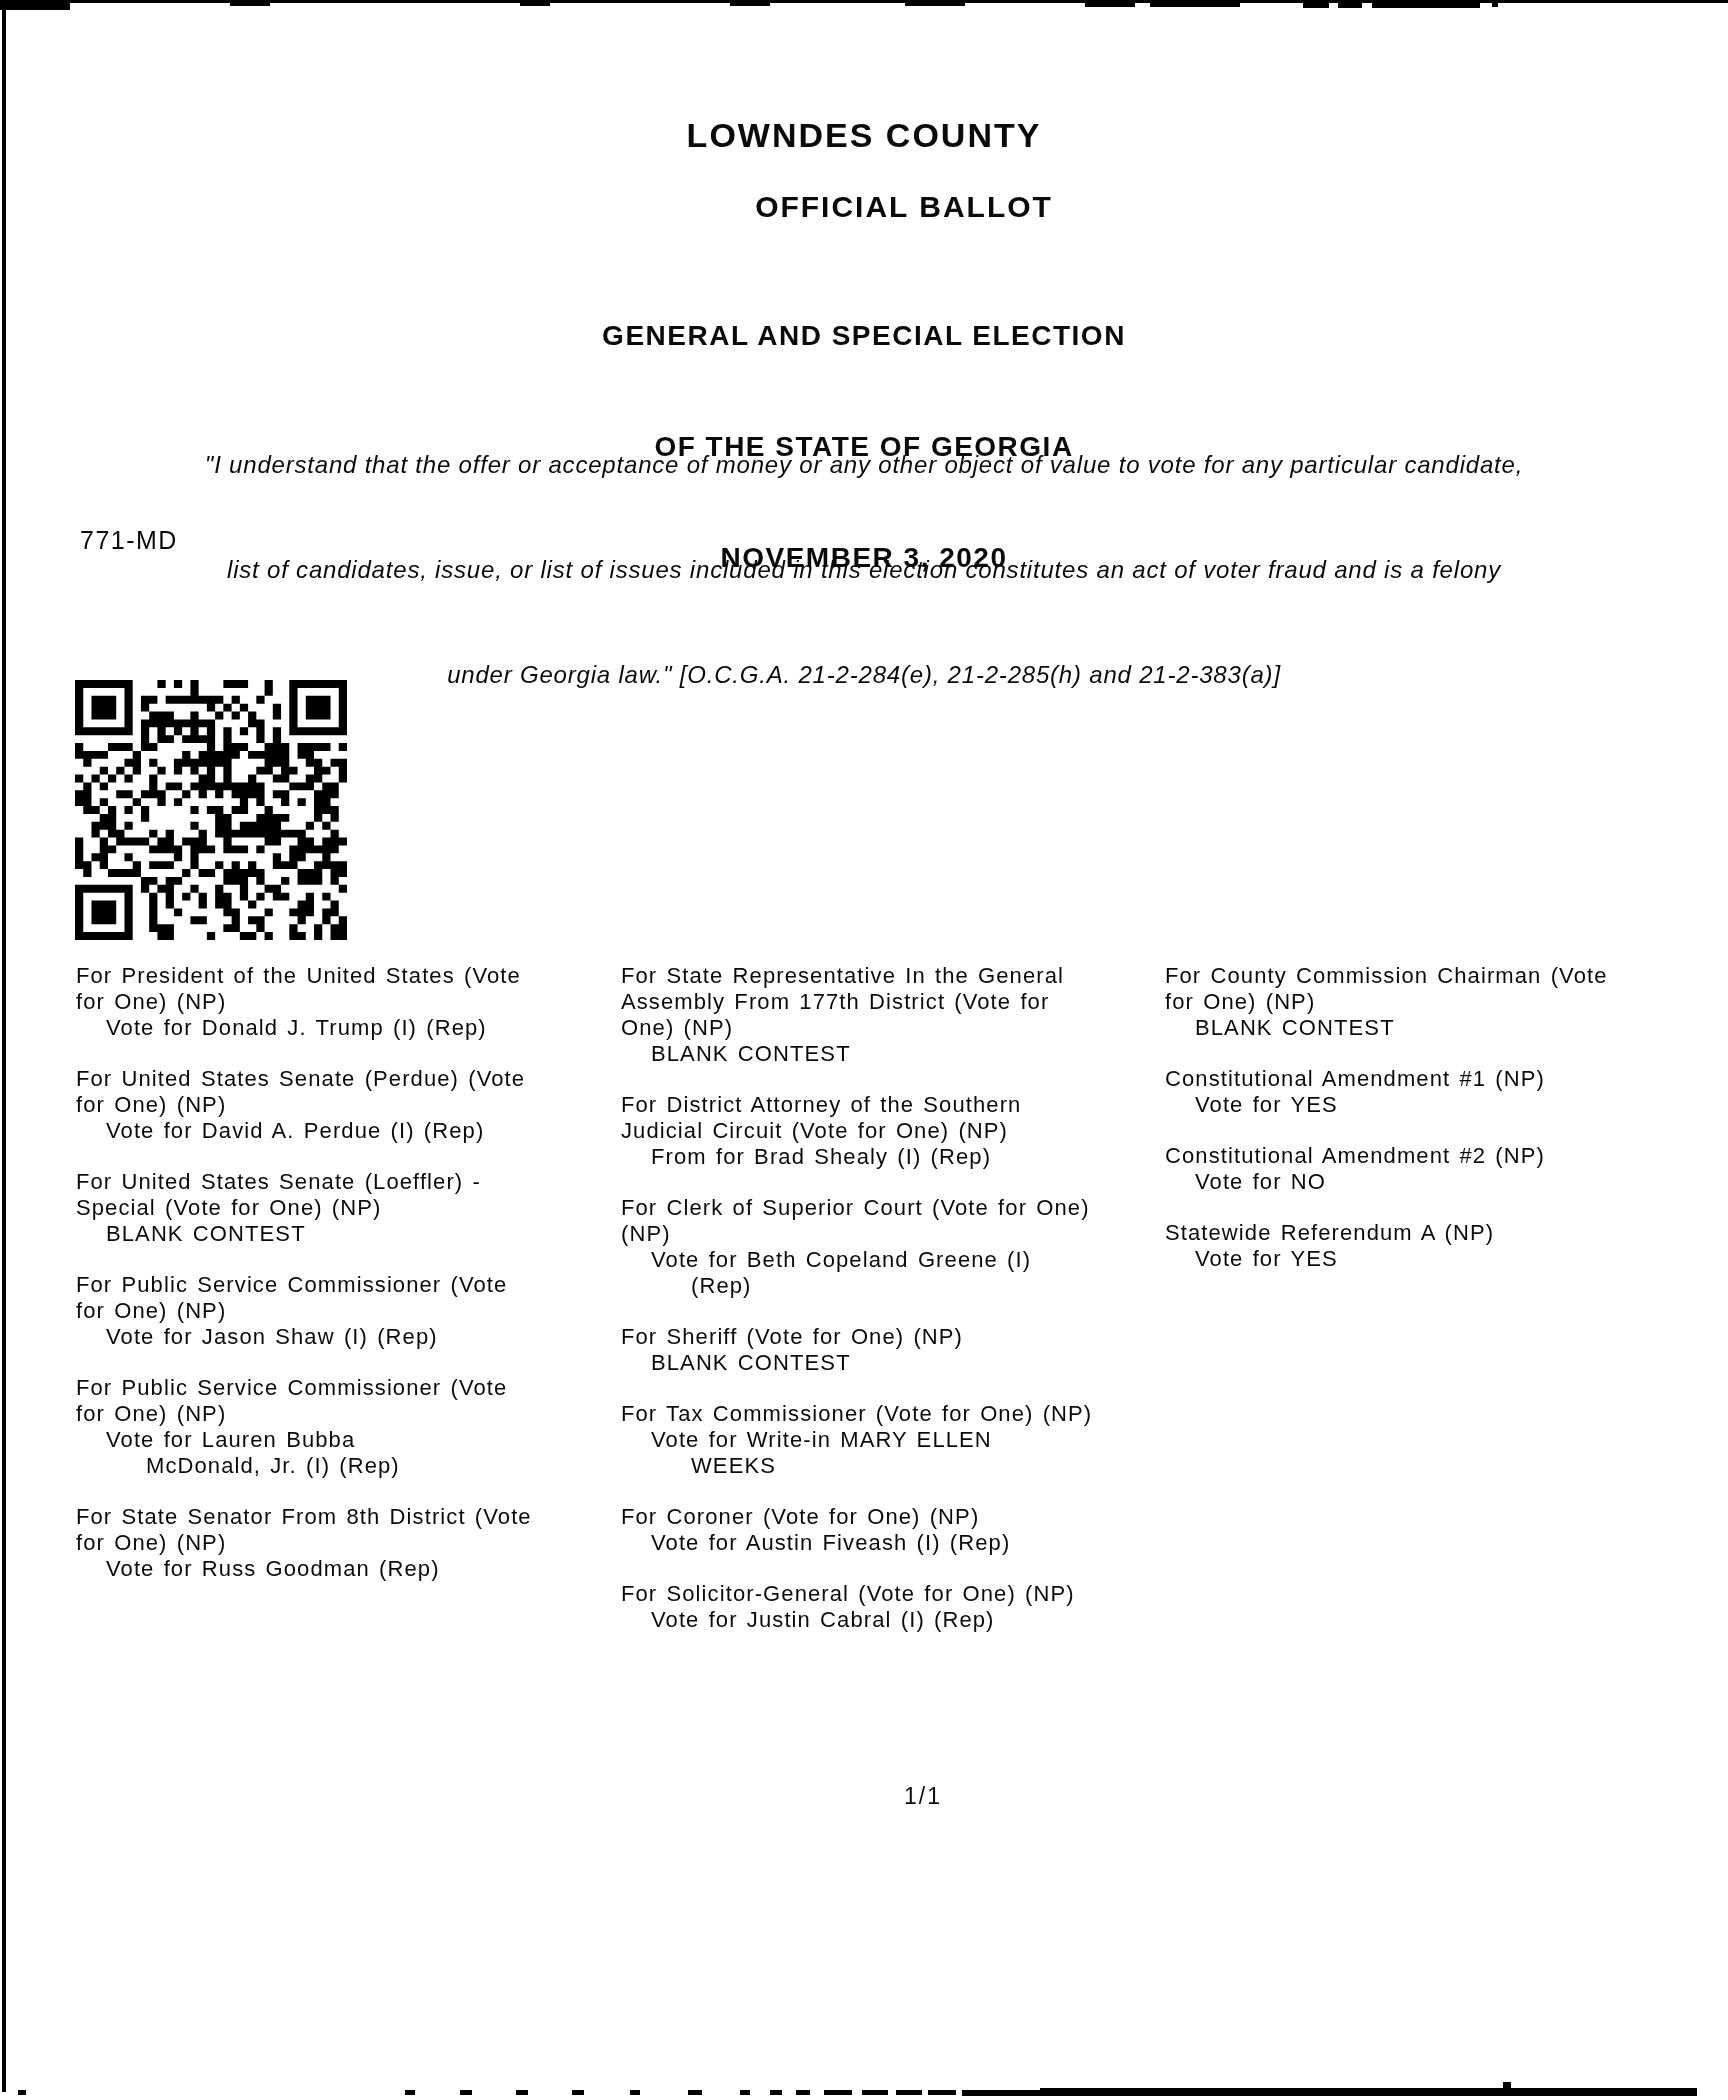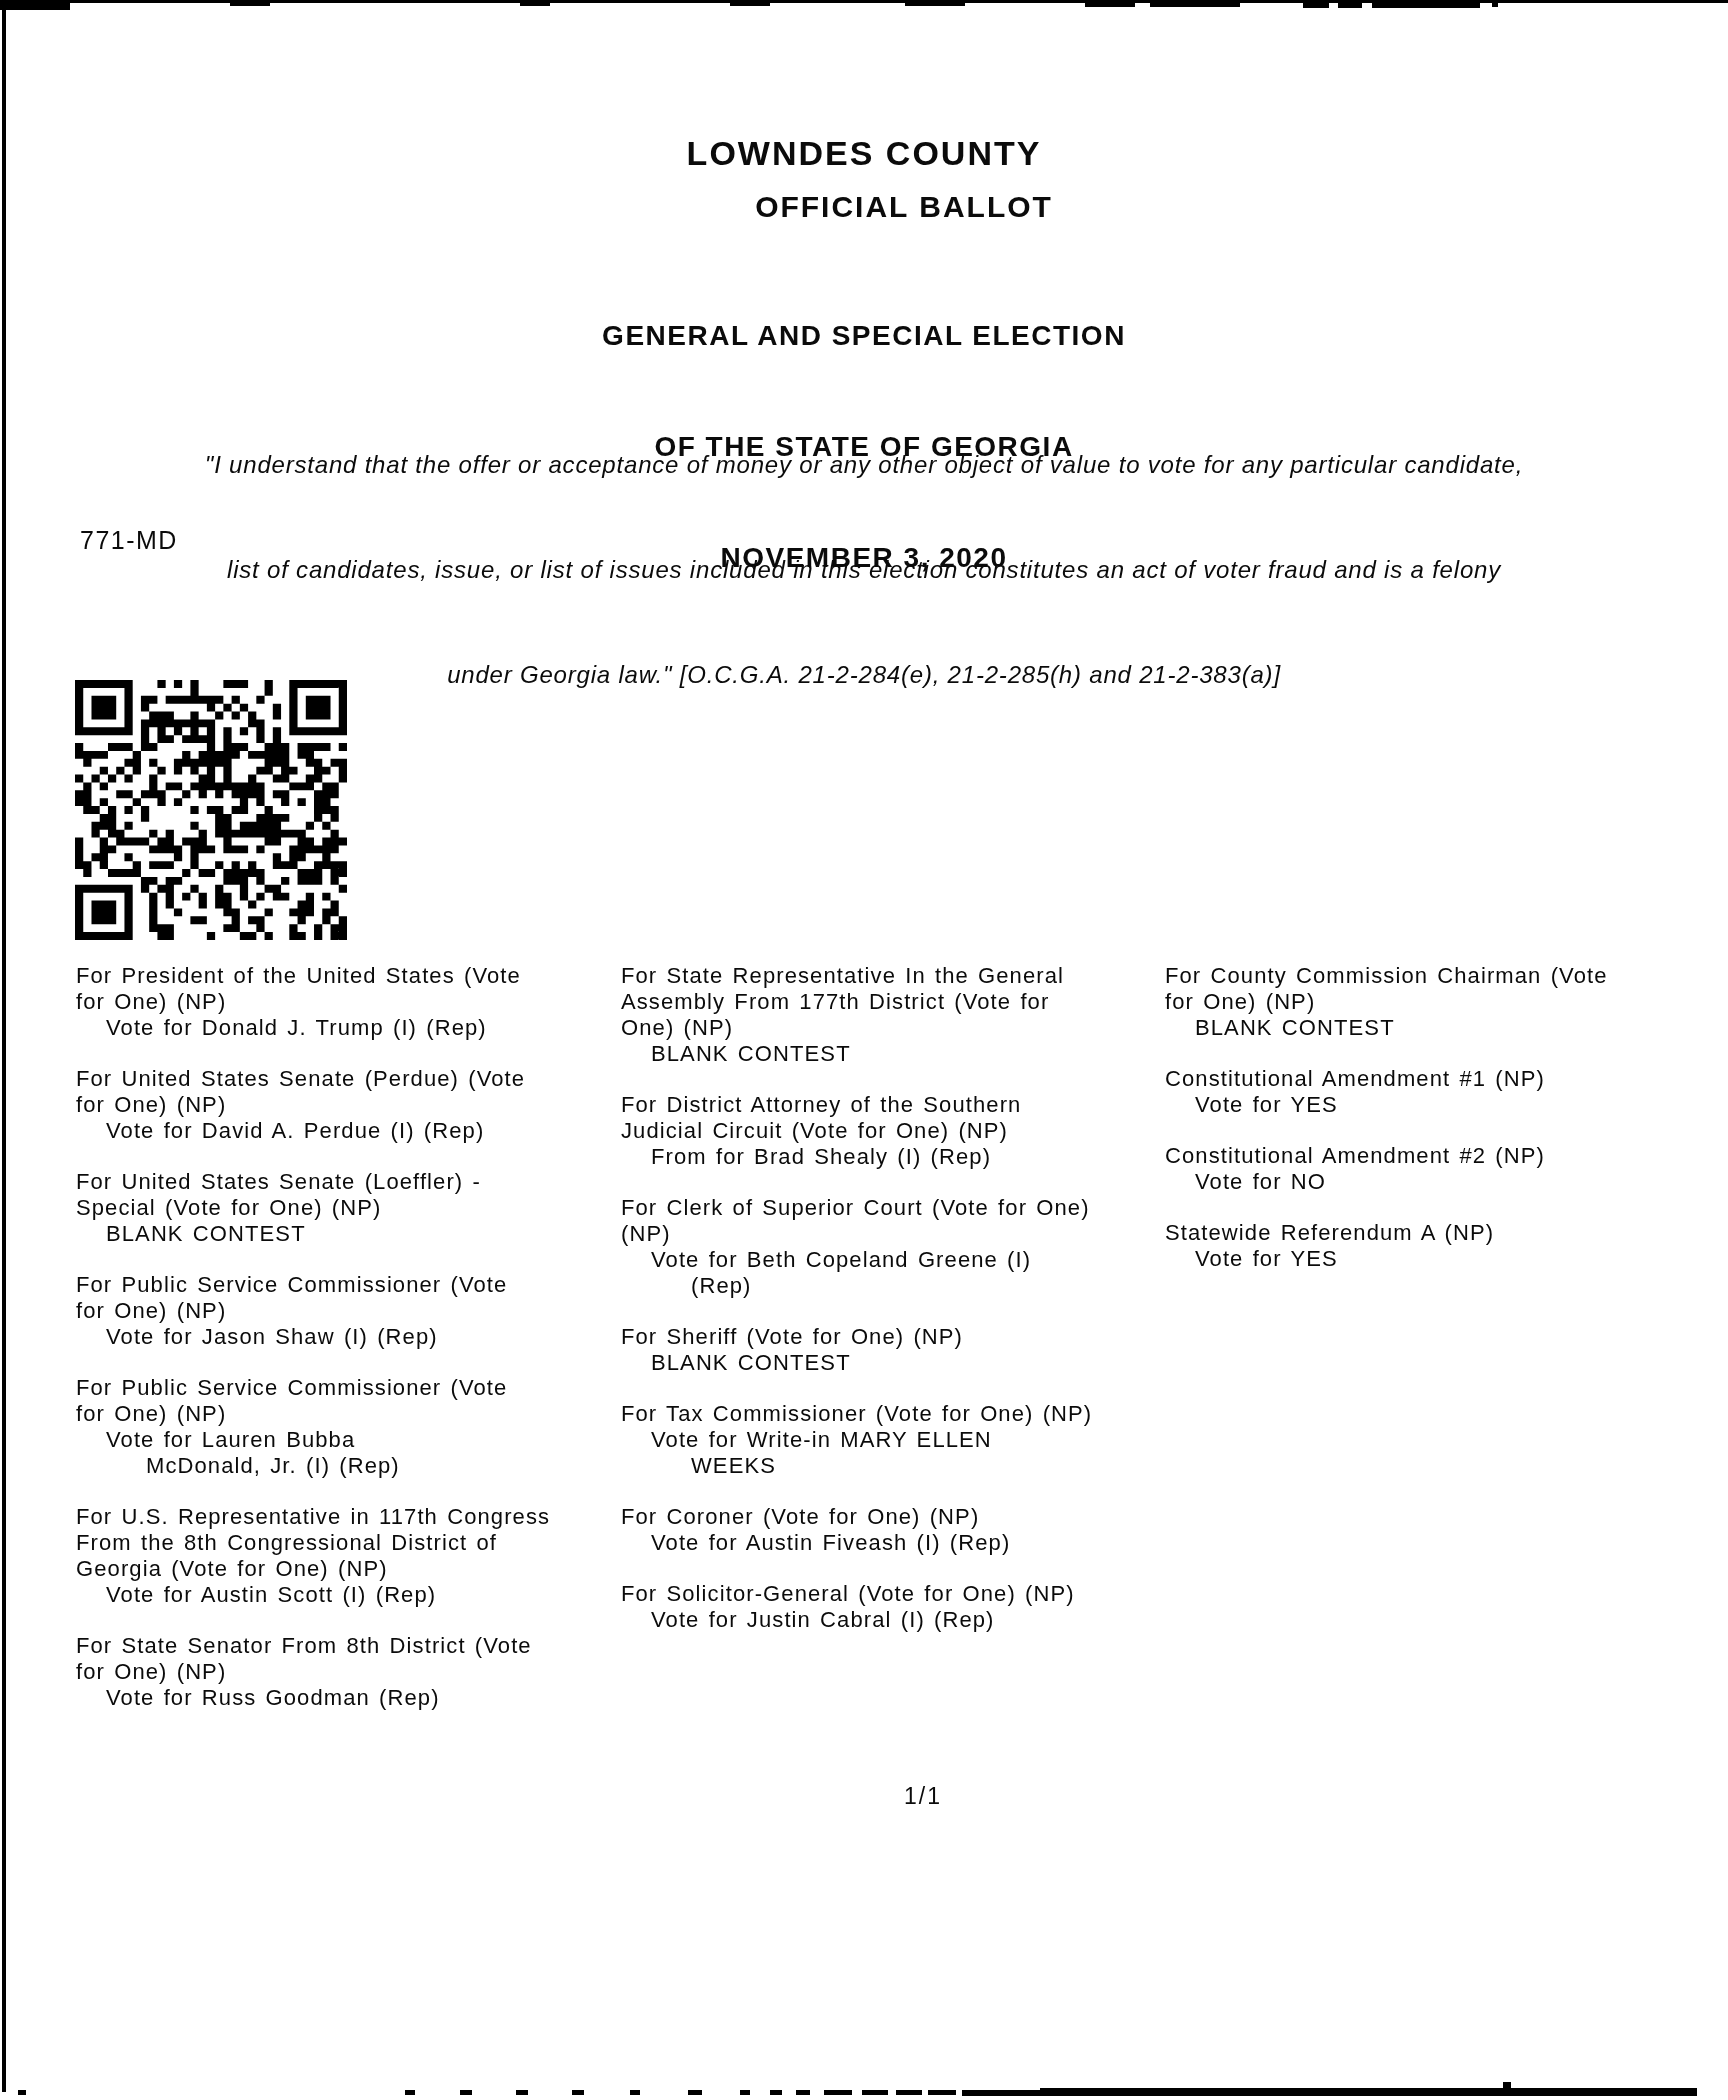--- a/index.html
+++ b/index.html
@@ -6,21 +6,21 @@
   .page{
     position:relative;
     width:1728px;height:2100px;
     background:#ffffff;
     color:#0b0b0b;
     font-family:"Liberation Sans","DejaVu Sans",sans-serif;
     overflow:hidden;
   }
   
   .hdr{position:absolute;left:0;width:100%;text-align:center;font-weight:bold;white-space:pre;}
-  .hdr-county{top:134px;font-size:34px;letter-spacing:2px;}
+  .hdr-county{top:116px;font-size:34px;letter-spacing:2px;}
   .hdr-ballot{top:190px;font-size:30px;letter-spacing:2px;padding-left:40px;}
   .hdr-election{top:243px;font-size:28px;line-height:37px;letter-spacing:1.5px;}
   .disclaimer{
     position:absolute;left:0;top:377px;width:100%;
     text-align:center;font-style:italic;font-size:24px;line-height:35px;
     letter-spacing:0.8px;white-space:pre;
   }
   .precinct{position:absolute;left:80px;top:526px;font-size:25px;letter-spacing:1.5px;}
   
   .qr{position:absolute;left:75px;top:680px;width:272px;height:260px;}
@@ -117,26 +117,20 @@
         <div class="tl">for One) (NP)</div>
         <div class="vl l1">Vote for Jason Shaw (I) (Rep)</div>
       </div>
       <div class="contest">
         <div class="tl">For Public Service Commissioner  (Vote</div>
         <div class="tl">for One) (NP)</div>
         <div class="vl l1">Vote for Lauren Bubba</div>
         <div class="vl l2">McDonald, Jr. (I) (Rep)</div>
       </div>
       <div class="contest">
-        <div class="tl">For U.S. Representative in 117th Congress</div>
-        <div class="tl">From the 8th Congressional District of</div>
-        <div class="tl">Georgia (Vote for One) (NP)</div>
-        <div class="vl l1">Vote for Austin Scott (I) (Rep)</div>
-      </div>
-      <div class="contest">
         <div class="tl">For State Senator From 8th District  (Vote</div>
         <div class="tl">for One) (NP)</div>
         <div class="vl l1">Vote for Russ Goodman (Rep)</div>
       </div>
     </div>
   <div class="col col-2" id="col1">
       <div class="contest">
         <div class="tl">For State Representative In the General</div>
         <div class="tl">Assembly From 177th District (Vote for</div>
         <div class="tl">One) (NP)</div>

